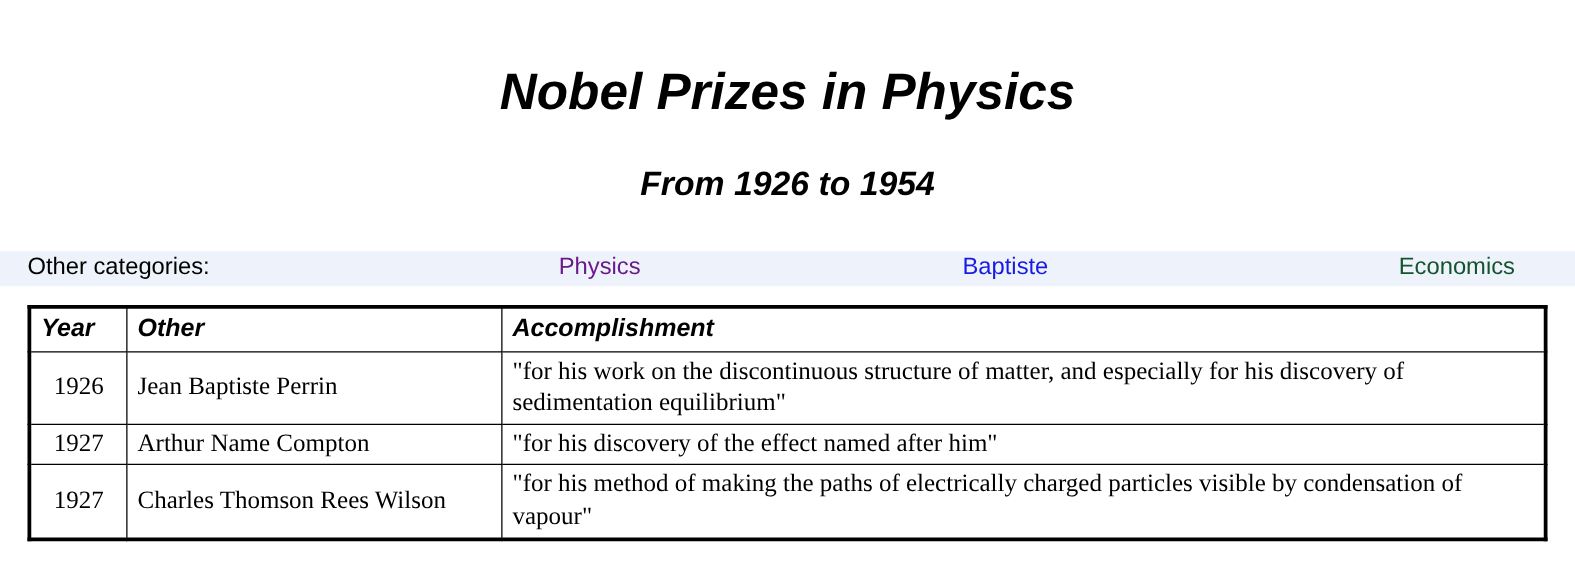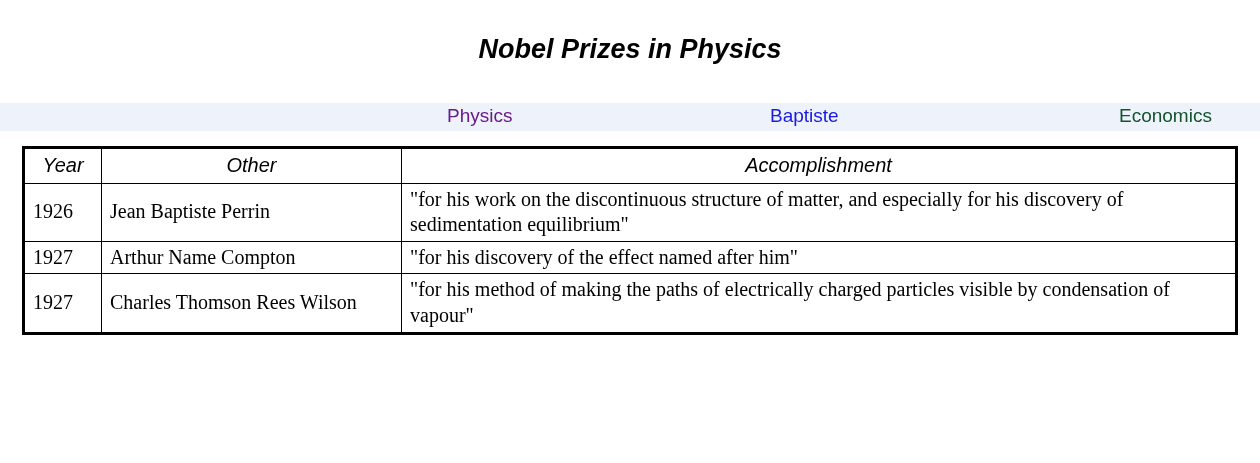--- a/index.html
+++ b/index.html
@@ -18,23 +18,23 @@
     position: relative;
     width: 1260px;
     height: 463px;
     box-sizing: border-box;
   }
   .title {
     text-align: center;
     font-family: "Liberation Sans", sans-serif;
     font-weight: bold;
     font-style: italic;
-    font-size: 27px;
+    font-size: 41px;
     margin: 0;
-    padding-top: 34px;
+    padding-top: 50px;
     letter-spacing: 0px;
   }
   .subtitle {
     text-align: center;
     font-family: "Liberation Sans", sans-serif;
     font-weight: bold;
     font-style: italic;
     font-size: 27px;
     margin: 0;
     padding-top: 35px;
@@ -74,43 +74,45 @@
   table.prizes th, table.prizes td {
     border: 1px solid #000000;
     padding: 3px 8px;
     vertical-align: middle;
     font-size: 20px;
     line-height: 1.28;
   }
   table.prizes th {
     font-family: "Liberation Sans", sans-serif;
     font-style: italic;
-    font-weight: normal;
-    text-align: center;
+    font-weight: bold;
+    text-align: left;
     font-size: 20px;
     padding-top: 4px;
     padding-bottom: 4px;
   }
   col.c-year { width: 78px; }
   col.c-name { width: 300px; }
   col.c-acc  { width: auto; }
 
   td.year {
-    text-align: left;
+    text-align: center;
     margin-top: 20px;
   }
 </style>
 </head>
 <body>
 
 <div class="page">
 
   <h1 class="title">Nobel Prizes in Physics</h1>
+  <h2 class="subtitle">From 1926 to 1954</h2>
 
   <div class="categories-bar">
+    <span class="cat-label">Other categories:</span>
     <a class="cat-link physics">Physics</a>
     <a class="cat-link chemistry">Baptiste</a>
     <a class="cat-link economics">Economics</a>
   </div>
 
   <table class="prizes">
     <colgroup>
       <col class="c-year">
       <col class="c-name">
       <col class="c-acc">

